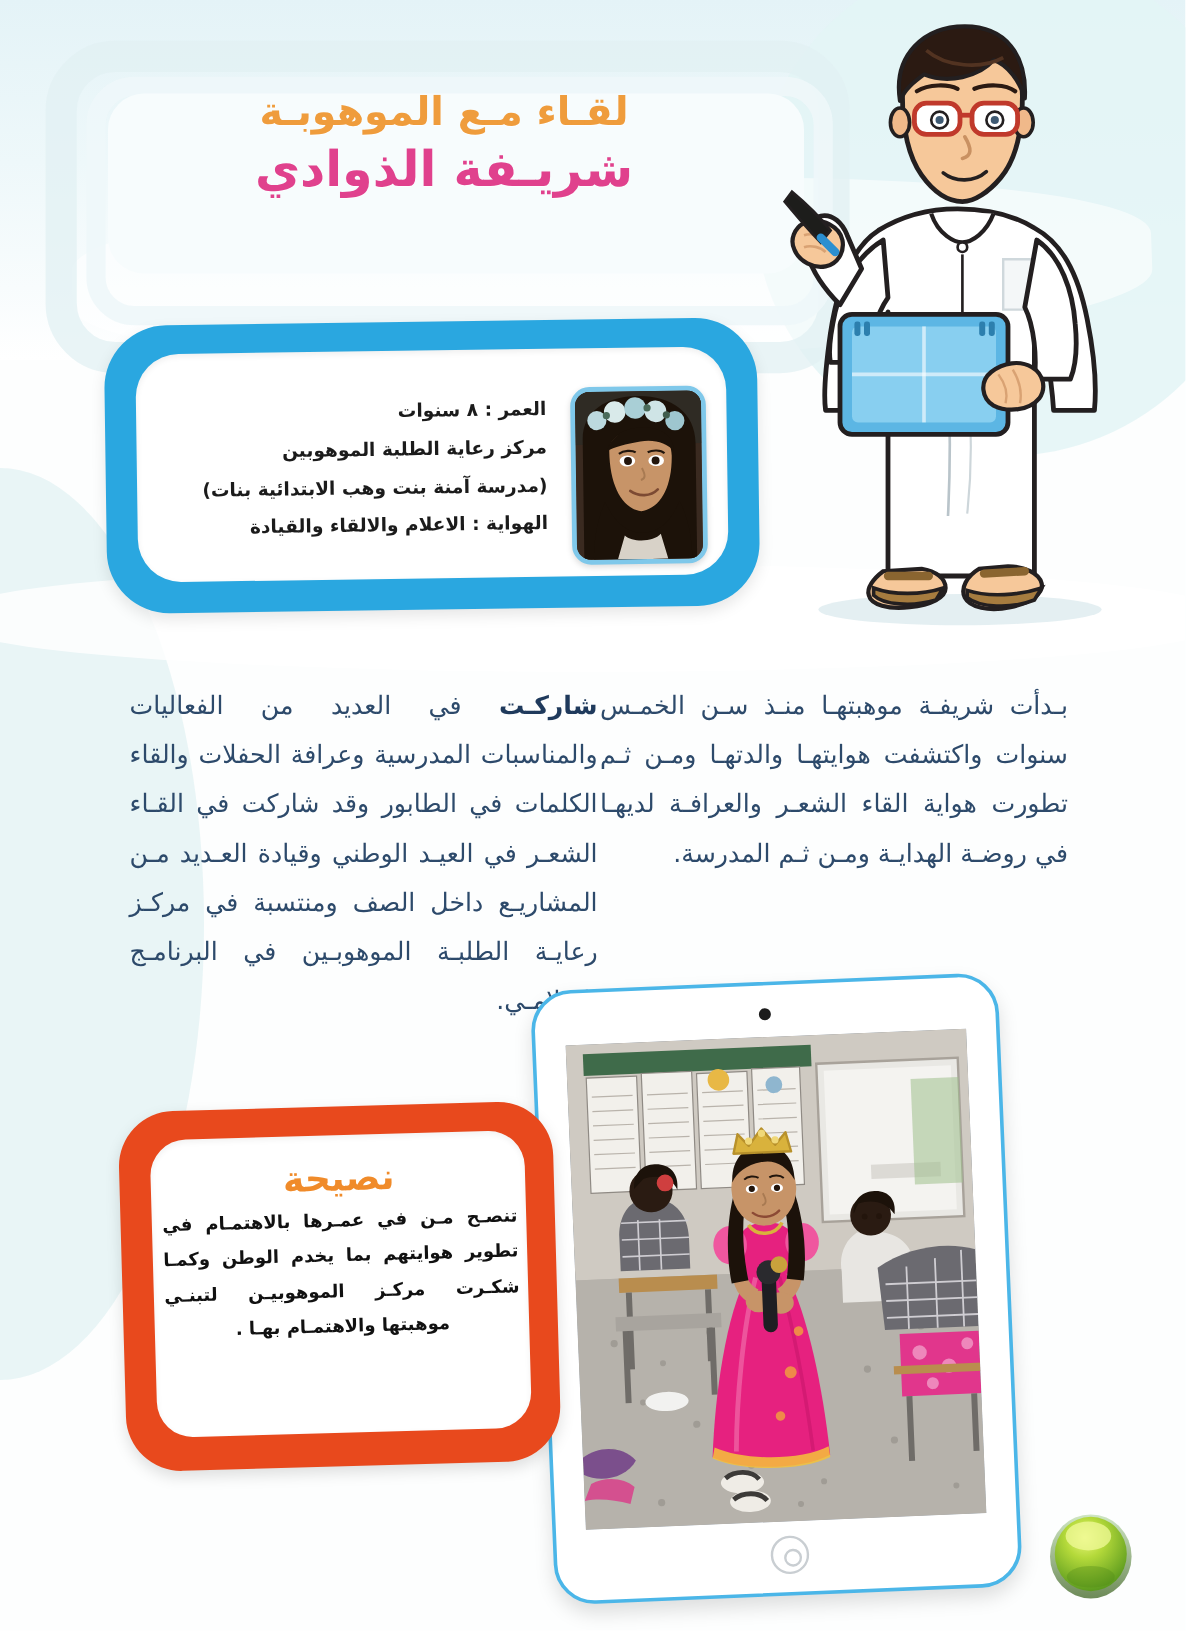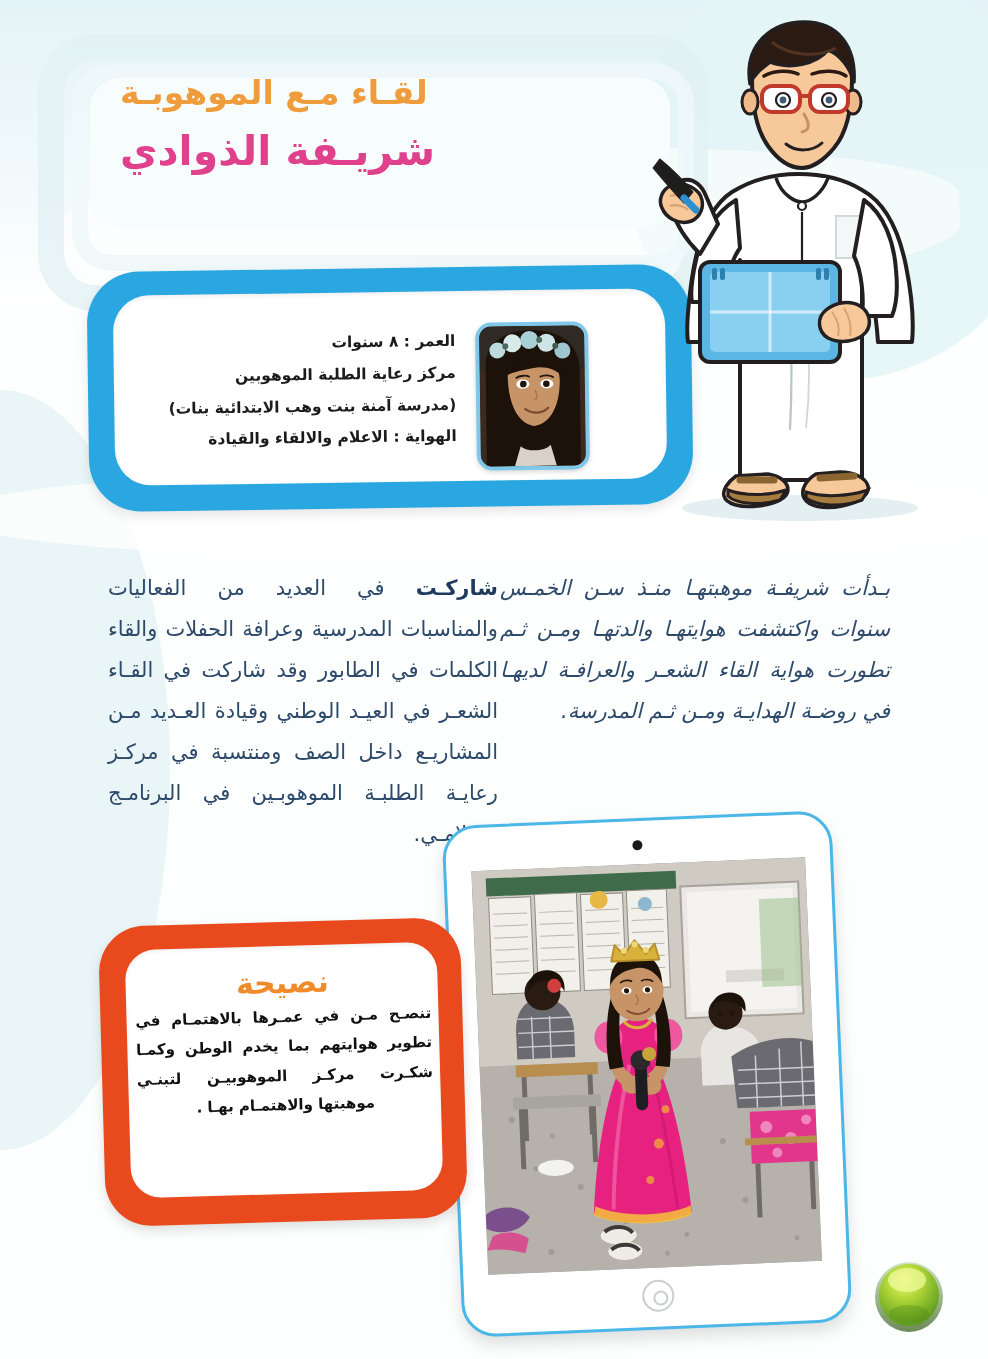--- a/index.html
+++ b/index.html
@@ -49,44 +49,44 @@
     border:16px solid #eef7f9;border-radius:40px;opacity:.9;
   }
   .title-plate{
     position:absolute;left:90px;top:78px;width:580px;height:150px;
     background:#f7fcfd;border-radius:30px;
   }
 
   
   .title-block{
     position:absolute;left:120px;top:74px;width:500px;height:150px;
-    text-align:left;
+    text-align:center;
     z-index:6;
   }
   .title-kicker{
     font-size:33px;font-weight:bold;color:#ef9c3c;
     letter-spacing:1px;line-height:1.15;
     direction:rtl;white-space:nowrap;
     text-shadow:0 1px 0 rgba(255,255,255,.7);
   }
   .title-name{
-    margin-top:16px;
+    margin-top:6px;
     font-size:41px;font-weight:bold;color:#e0418d;
     letter-spacing:1px;line-height:1.15;
     direction:rtl;white-space:nowrap;
     text-shadow:0 1px 0 rgba(255,255,255,.7);
   }
 
   
   .boy{position:absolute;left:640px;top:10px;width:300px;height:520px;z-index:7;}
   .boy svg{display:block;}
 
   
   .info-card{
-    position:absolute;left:88px;top:268px;width:604px;height:240px;
+    position:absolute;left:88px;top:268px;width:544px;height:240px;
     z-index:5;
     text-decoration:underline;
   }
   .info-card .frame{
     position:absolute;inset:0;
     background:#2aa7e0;
     border-radius:52px;
     transform:rotate(-.8deg);
     box-shadow:0 5px 12px rgba(0,0,0,.10);
   }
@@ -118,21 +118,21 @@
   }
 
   
   .col{
     position:absolute;
     direction:rtl;text-align:justify;
     color:#2d4a6b;
     font-size:21px;
     line-height:1.95;
   }
-  .col-right{left:500px;top:568px;width:390px;font-style:italic;}
+  .col-right{left:500px;top:568px;width:390px;}
   .col-left{left:108px;top:568px;width:390px;}
   .col p{margin:0 0 2px 0;}
   .col b{font-weight:bold;color:#1f3a5c;}
 
   
   .advice{
     position:absolute;left:102px;top:922px;width:362px;height:300px;z-index:5;
   }
   .advice .frame{
     position:absolute;inset:0;

